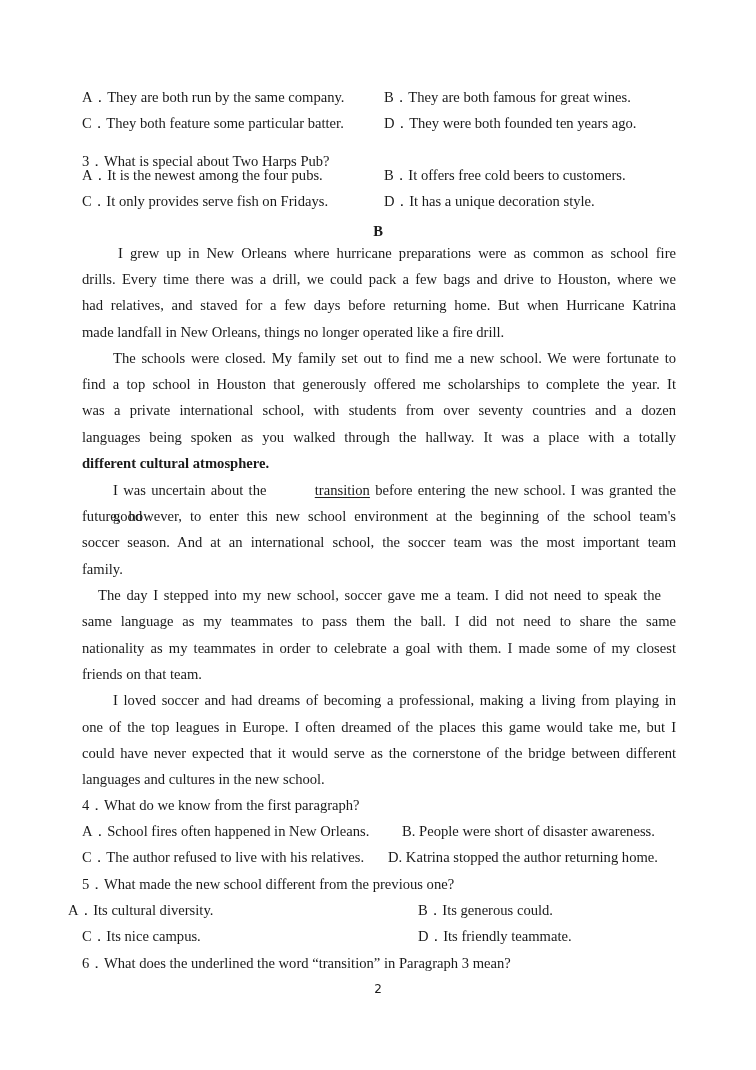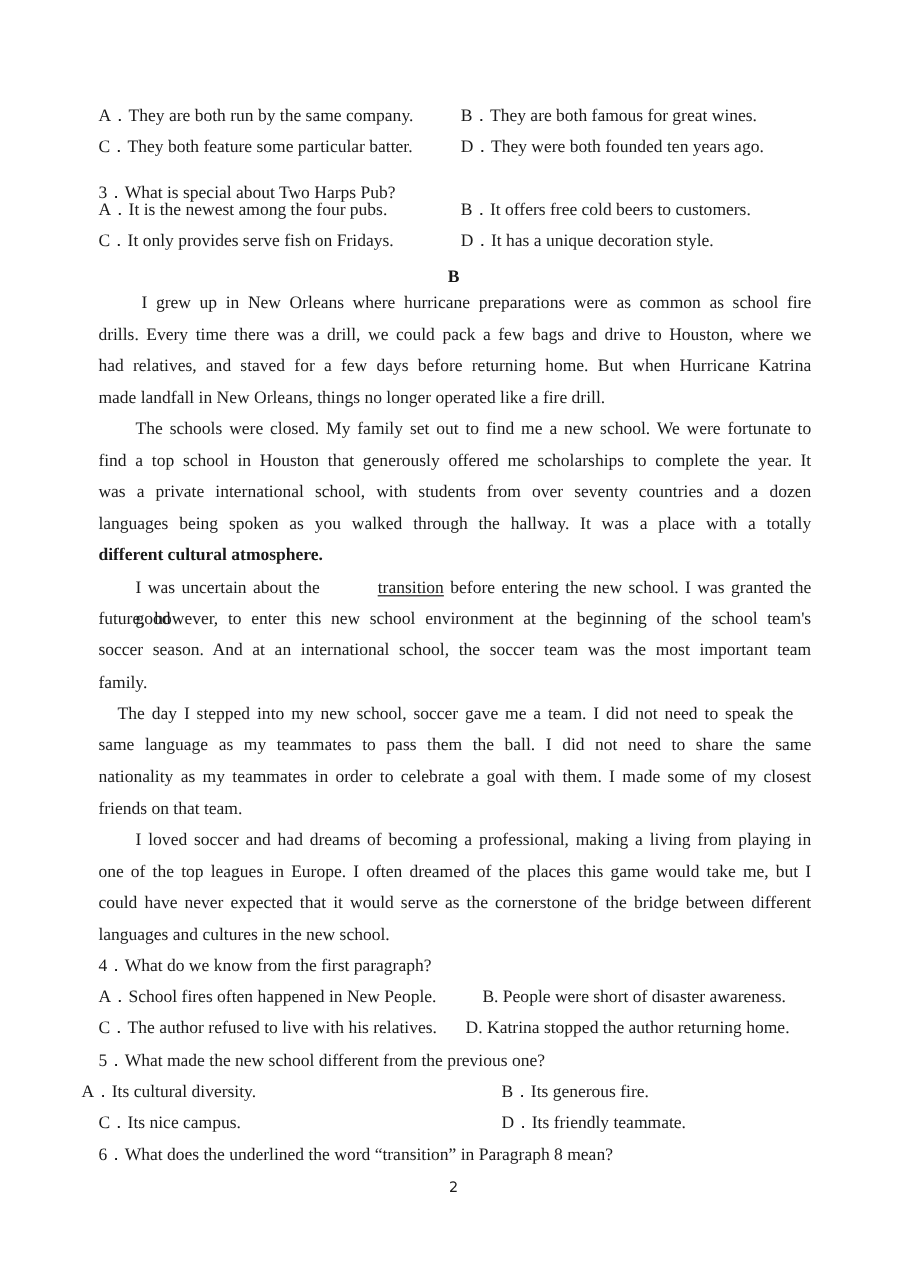--- a/index.html
+++ b/index.html
@@ -83,45 +83,45 @@
 
 <div class="line just" style="top:687px; left:113px; width:563px;">I loved soccer and had dreams of becoming a professional, making a living from playing in</div>
 <div class="line just" style="top:714px;">one of the top leagues in Europe. I often dreamed of the places this game would take me, but I</div>
 <div class="line just" style="top:740px;">could have never expected that it would serve as the cornerstone of the bridge between different</div>
 <div class="line" style="top:766px;">languages and cultures in the new school.</div>
 
 <div class="opt" style="left:82px; top:792px;">
   <span>4．</span><span>What do we know from the first paragraph?</span>
 </div>
 <div class="opt" style="left:82px; top:818px;">
-  <span class="lbl">A．</span><span>School fires often happened in New People.</span>
+  <span class="lbl">A．</span><span>School fires often happened in New Orleans.</span>
 </div>
 <div class="opt" style="left:388px; top:818px;margin-left:14px;">
   <span class="lbl">B.</span>&nbsp;<span>People were short of disaster awareness.</span>
 </div>
 <div class="opt" style="left:82px; top:844px;">
   <span class="lbl">C．</span><span>The author refused to live with his relatives.</span>
 </div>
 <div class="opt" style="left:388px; top:844px;">
   <span class="lbl">D.</span>&nbsp;<span>Katrina stopped the author returning home.</span>
 </div>
 
 <div class="opt" style="left:82px; top:871px;">
   <span>5．</span><span>What made the new school different from the previous one?</span>
 </div>
 <div class="opt" style="left:68px; top:897px;">
   <span class="lbl">A．</span><span>Its cultural diversity.</span>
 </div>
 <div class="opt" style="left:418px; top:897px;">
-  <span class="lbl">B．</span><span>Its generous fire.</span>
+  <span class="lbl">B．</span><span>Its generous could.</span>
 </div>
 <div class="opt" style="left:82px; top:923px;">
   <span class="lbl">C．</span><span>Its nice campus.</span>
 </div>
 <div class="opt" style="left:418px; top:923px;">
   <span class="lbl">D．</span><span>Its friendly teammate.</span>
 </div>
 
 <div class="opt" style="left:82px; top:950px;">
-  <span>6．</span><span>What does the underlined the word “transition” in Paragraph 8 mean?</span>
+  <span>6．</span><span>What does the underlined the word “transition” in Paragraph 3 mean?</span>
 </div>
 
 <div class="page-num">2</div>
 
 </body></html>

